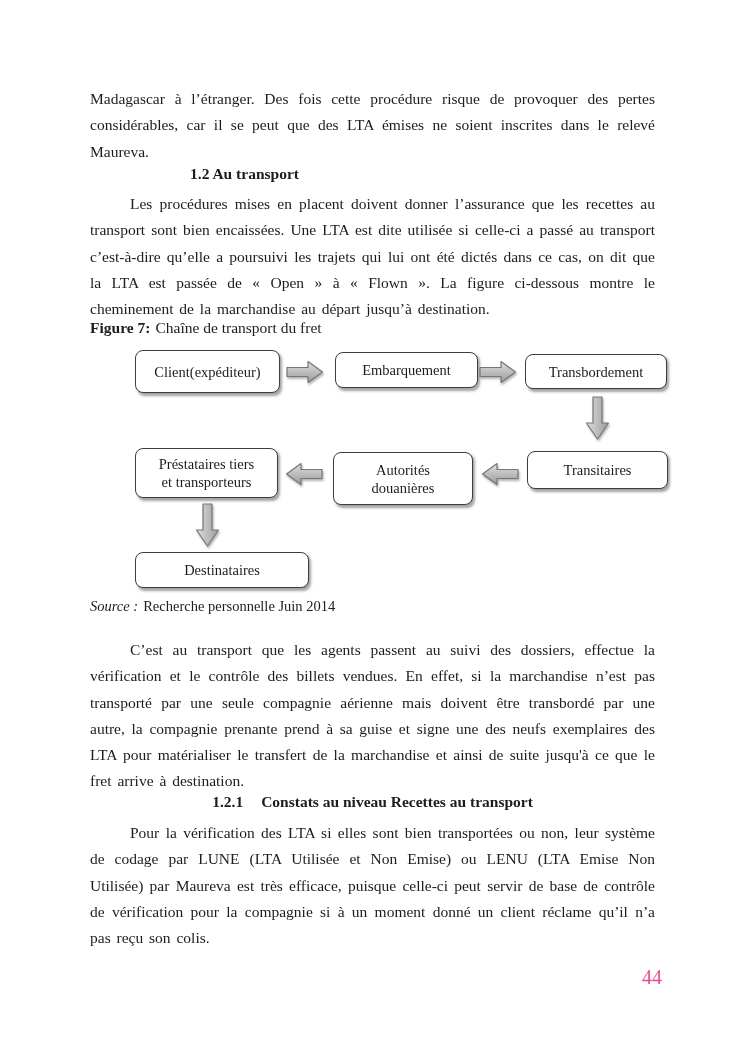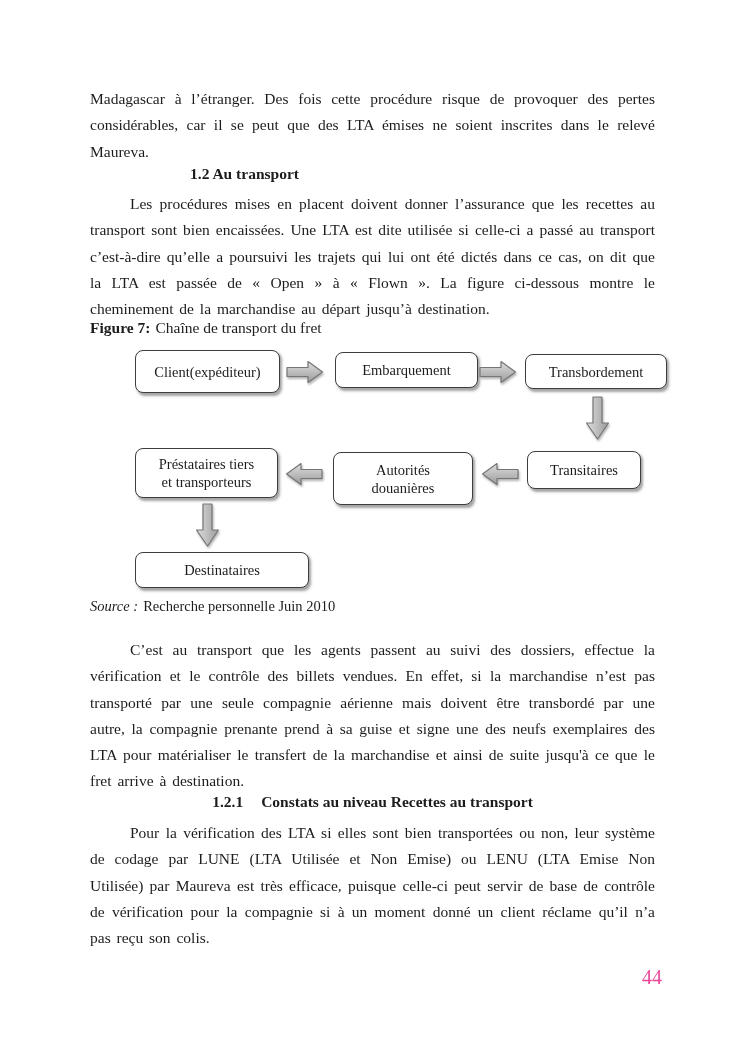--- a/index.html
+++ b/index.html
@@ -129,21 +129,21 @@
     </svg>
 
     <div class="flow-box" style="left:525px; top:9px; width:142px; height:35px;">
       <span>Transbordement</span>
     </div>
 
     <svg class="arrow" style="left:585px; top:51px;" width="25" height="44" viewBox="0 0 25 44">
       <polygon points="8,1 17,1 17,27 23.5,27 12.5,43 1.5,27 8,27" fill="url(#gh)" stroke="#767676" stroke-width="1.2" stroke-linejoin="round"></polygon>
     </svg>
 
-    <div class="flow-box" style="left:527px; top:106px; width:114px; height:38px;">
+    <div class="flow-box" style="left:527px; top:106px; width:141px; height:38px;">
       <span>Transitaires</span>
     </div>
 
     <svg class="arrow" style="left:481px; top:117px;" width="38" height="24" viewBox="0 0 38 24">
       <polygon points="37,7.5 16,7.5 16,1.5 1.5,12 16,22.5 16,16.5 37,16.5" fill="url(#gv)" stroke="#767676" stroke-width="1.2" stroke-linejoin="round"></polygon>
     </svg>
 
     <div class="flow-box" style="left:333px; top:107px; width:140px; height:53px;justify-content:flex-end;">
       <span>Autorités douanières</span>
     </div>
@@ -160,21 +160,21 @@
       <polygon points="8,1 17,1 17,27 23.5,27 12.5,43 1.5,27 8,27" fill="url(#gh)" stroke="#767676" stroke-width="1.2" stroke-linejoin="round"></polygon>
     </svg>
 
     <div class="flow-box" style="left:135px; top:207px; width:174px; height:36px;">
       <span>Destinataires</span>
     </div>
 
   </div>
 
   <p class="source-line" style="top:597px;">
-    <span class="italic">Source :</span><span class="src-text">Recherche personnelle Juin 2010</span>
+    <span class="italic">Source :</span><span class="src-text">Recherche personnelle Juin 2014</span>
   </p>
 
   <p class="para indent" style="top:637px;">C’est au transport que les agents passent au suivi des dossiers, effectue la vérification et le contrôle des billets vendues. En effet, si la marchandise n’est pas transporté par une seule compagnie aérienne mais doivent être transbordé par une autre, la compagnie prenante prend à sa guise et signe une des neufs exemplaires des LTA pour matérialiser le transfert de la marchandise et ainsi de suite jusqu'à ce que le fret arrive à destination.</p>
 
   <h2 class="heading heading-centered" style="top:793px;">
     <span class="h-num">1.2.1</span><span>Constats au niveau Recettes au transport</span>
   </h2>
 
   <p class="para indent" style="top:820px;">Pour la vérification des LTA si elles sont bien transportées ou non, leur système de codage par LUNE (LTA Utilisée et Non Emise) ou LENU (LTA Emise Non Utilisée) par Maureva est très efficace, puisque celle-ci peut servir de base de contrôle de vérification pour la compagnie si à un moment donné un client réclame qu’il n’a pas reçu son colis.</p>
 

